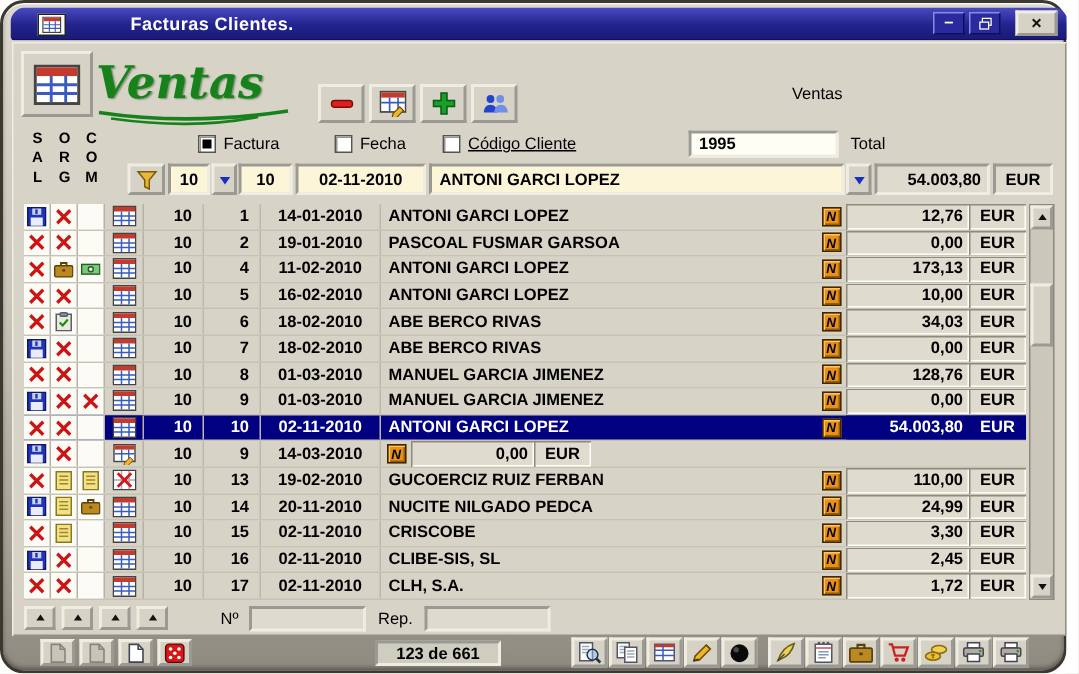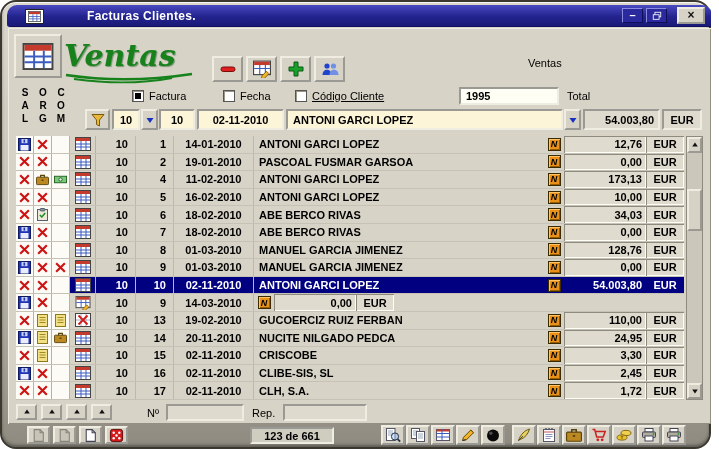--- a/index.html
+++ b/index.html
@@ -745,21 +745,21 @@
             </svg>
           </span>
         </span>
     <span class="c-serie">10</span>
     <span class="c-num">14</span>
     <span class="c-fecha">20-11-2010</span>
     <span class="c-cli">NUCITE NILGADO PEDCA</span>
     <span class="c-n">
           <i class="nbadge">N</i>
         </span>
-    <span class="c-tot">24,95</span>
+    <span class="c-tot">24,99</span>
     <span class="c-eur">EUR</span>
   </div>
       <div class="grow">
     <span class="c-sal">
           <span class="ri" data-icon="x">
             <svg viewBox="0 0 12 12">
               <path d="M2 2l8 8M10 2l-8 8" stroke="#cc1414" stroke-width="2"></path>
             </svg>
           </span>
         </span>

